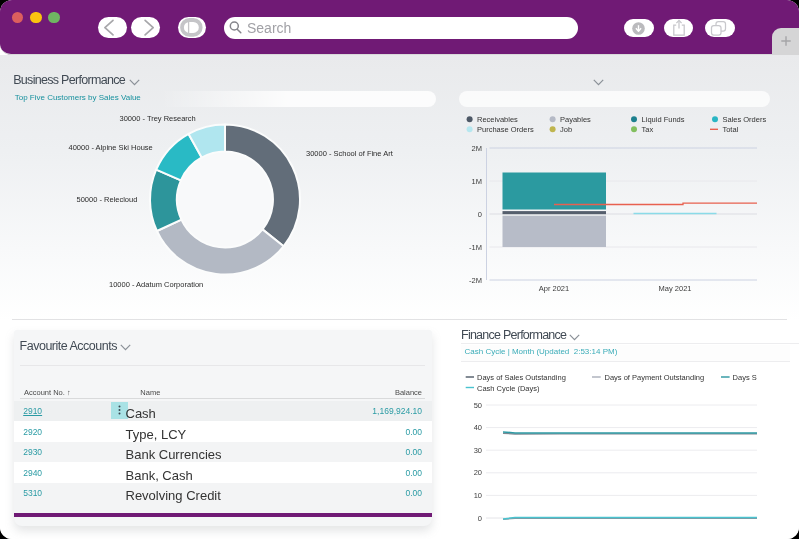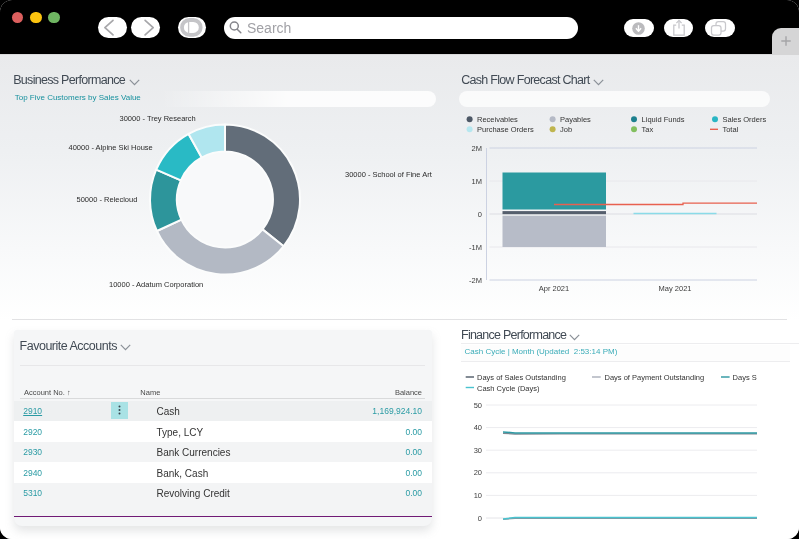--- a/index.html
+++ b/index.html
@@ -1,30 +1,30 @@
 <!DOCTYPE html>
 <html><head>
 <meta charset="utf-8">
 <style>
 html,body{margin:0;padding:0;}
 body{width:799px;height:539px;background:#000;font-family:"Liberation Sans",sans-serif;overflow:hidden;}
 #win{position:absolute;left:0;top:0;width:799px;height:539px;border-radius:12px;background:#fff;overflow:hidden;}
 .abs{position:absolute;}
-#chrome{position:absolute;left:0;top:0;width:799px;height:55px;background:#000000;border-bottom:1px solid #d9d9da;box-sizing:border-box;}
+#chrome{position:absolute;left:0;top:0;width:799px;height:55px;background:#701a75;border-bottom:1px solid #d9d9da;box-sizing:border-box;border-radius:11px;}
 .dot{position:absolute;width:11.4px;height:11.4px;border-radius:50%;top:11.8px;}
 .pill{position:absolute;background:#fff;border-radius:10.5px;top:16.5px;height:21px;}
 .rpill{position:absolute;background:#fff;border-radius:9px;top:19px;height:18px;width:30px;}
 #content{position:absolute;left:0;top:55px;width:799px;height:484px;background:linear-gradient(180deg,#e9eaec 0%,#eef0f2 20%,#f8f9fa 40%,#ffffff 55%,#ffffff 100%);}
 .title{font-size:12.5px;color:#414a54;letter-spacing:-0.7px;}
 .lbl{font-size:7.5px;color:#2b2b2b;}
 #favcard{position:absolute;left:13.5px;top:274.5px;width:418px;height:196.5px;background:#f5f6f7;border-radius:3px 3px 8px 8px;box-shadow:0 5px 10px rgba(130,135,140,0.22);}
 .teal{color:#2a9ba4;}
 .row{position:absolute;left:0;width:418px;height:34px;box-sizing:border-box;}
 .rnum{position:absolute;left:9.7px;top:5.6px;font-size:8.5px;}
-.rname{position:absolute;left:143px;top:5.6px;font-size:10px;color:#333;}
+.rname{position:absolute;left:112px;top:5.6px;font-size:13px;color:#333;}
 .rbal{position:absolute;right:9.5px;top:5.6px;font-size:8.5px;text-align:right;}
 </style>
 </head>
 <body>
 <div id="win">
 <div id="chrome">
   <div class="dot" style="left:11.5px;background:#dc5f5e;"></div>
   <div class="dot" style="left:30.3px;background:#fbc30f;"></div>
   <div class="dot" style="left:48.2px;background:#6fb562;"></div>
   <div class="pill" style="left:97.5px;width:29px;"></div>
@@ -82,23 +82,22 @@
     <path d="M225.0 124.5 A75 75 0 0 1 283.6 246.3 L262.5 229.4 A48 48 0 0 0 225.0 151.5 Z" fill="#626d79" stroke="#fbfcfc" stroke-width="2" stroke-linejoin="round"></path>
     <path d="M283.6 246.3 A75 75 0 0 1 156.9 231.0 L181.4 219.6 A48 48 0 0 0 262.5 229.4 Z" fill="#b3b9c4" stroke="#fbfcfc" stroke-width="2" stroke-linejoin="round"></path>
     <path d="M156.9 231.0 A75 75 0 0 1 156.2 169.7 L180.9 180.4 A48 48 0 0 0 181.4 219.6 Z" fill="#2d959b" stroke="#fbfcfc" stroke-width="2" stroke-linejoin="round"></path>
     <path d="M156.2 169.7 A75 75 0 0 1 188.6 133.9 L201.7 157.5 A48 48 0 0 0 180.9 180.4 Z" fill="#29bac5" stroke="#fbfcfc" stroke-width="2" stroke-linejoin="round"></path>
     <path d="M188.6 133.9 A75 75 0 0 1 225.0 124.5 L225.0 151.5 A48 48 0 0 0 201.7 157.5 Z" fill="#b0e6ef" stroke="#fbfcfc" stroke-width="2" stroke-linejoin="round"></path>
   </svg>
   <div class="abs lbl" style="left:119.5px;top:59px;">30000 - Trey Research</div>
   <div class="abs lbl" style="left:68.5px;top:87.6px;">40000 - Alpine Ski House</div>
   <div class="abs lbl" style="left:70.5px;top:139.8px;margin-left:6px;">50000 - Relecloud</div>
   <div class="abs lbl" style="left:109px;top:224.6px;">10000 - Adatum Corporation</div>
-  <div class="abs lbl" style="left:306px;top:115px;margin-left:39px;">30000 - School of Fine Art</div>
-
-  <div class="abs title" style="left:461.2px;top:17.8px;">Cash Flow Forecast Chart</div>
+  <div class="abs lbl" style="left:306px;top:94px;">30000 - School of Fine Art</div>
+
   <svg class="abs" style="left:593px;top:23.5px;" width="11" height="7" viewBox="0 0 11 7">
     <path d="M0.8 0.8 L5.5 5.6 L10.2 0.8" fill="none" stroke="#8a9097" stroke-width="1.2"></path>
   </svg>
   <div class="abs" style="left:459px;top:35.5px;width:311px;height:16px;background:rgba(255,255,255,0.75);border-radius:8px;"></div>
   <svg class="abs" style="left:440px;top:52px;" width="359" height="250" viewBox="0 0 359 250">
     <g font-size="7.5" fill="#333">
       <circle cx="29.6" cy="12.3" r="3" fill="#4d5866"></circle>
           <text x="37" y="15">Receivables</text>
       <circle cx="112.6" cy="12.3" r="3" fill="#b5bac6"></circle>
           <text x="120" y="15">Payables</text>
@@ -170,21 +169,21 @@
     <div class="row" style="top:112px;background:#f3f4f5;border-bottom:1px solid #e9eaeb;">
       <div class="rnum teal">2930</div>
           <div class="rname">Bank Currencies</div>
           <div class="rbal teal">0.00</div>
     </div>
     <div class="row" style="top:132.5px;background:#fff;border-bottom:1px solid #e9eaeb;">
       <div class="rnum teal">2940</div>
           <div class="rname">Bank, Cash</div>
           <div class="rbal teal">0.00</div>
     </div>
-    <div class="row" style="top:153px;background:#f3f4f5;border-bottom:1px solid #701a75;">
+    <div class="row" style="top:153px;background:#f3f4f5;border-bottom:4px solid #701a75;">
       <div class="rnum teal">5310</div>
           <div class="rname">Revolving Credit</div>
           <div class="rbal teal">0.00</div>
     </div>
   </div>
 
   <div class="abs title" style="left:461px;top:272.8px;letter-spacing:-0.75px;">Finance Performance</div>
   <svg class="abs" style="left:569px;top:278.5px;" width="11" height="7" viewBox="0 0 11 7">
     <path d="M0.8 0.8 L5.5 5.6 L10.2 0.8" fill="none" stroke="#8a9097" stroke-width="1.2"></path>
   </svg>

